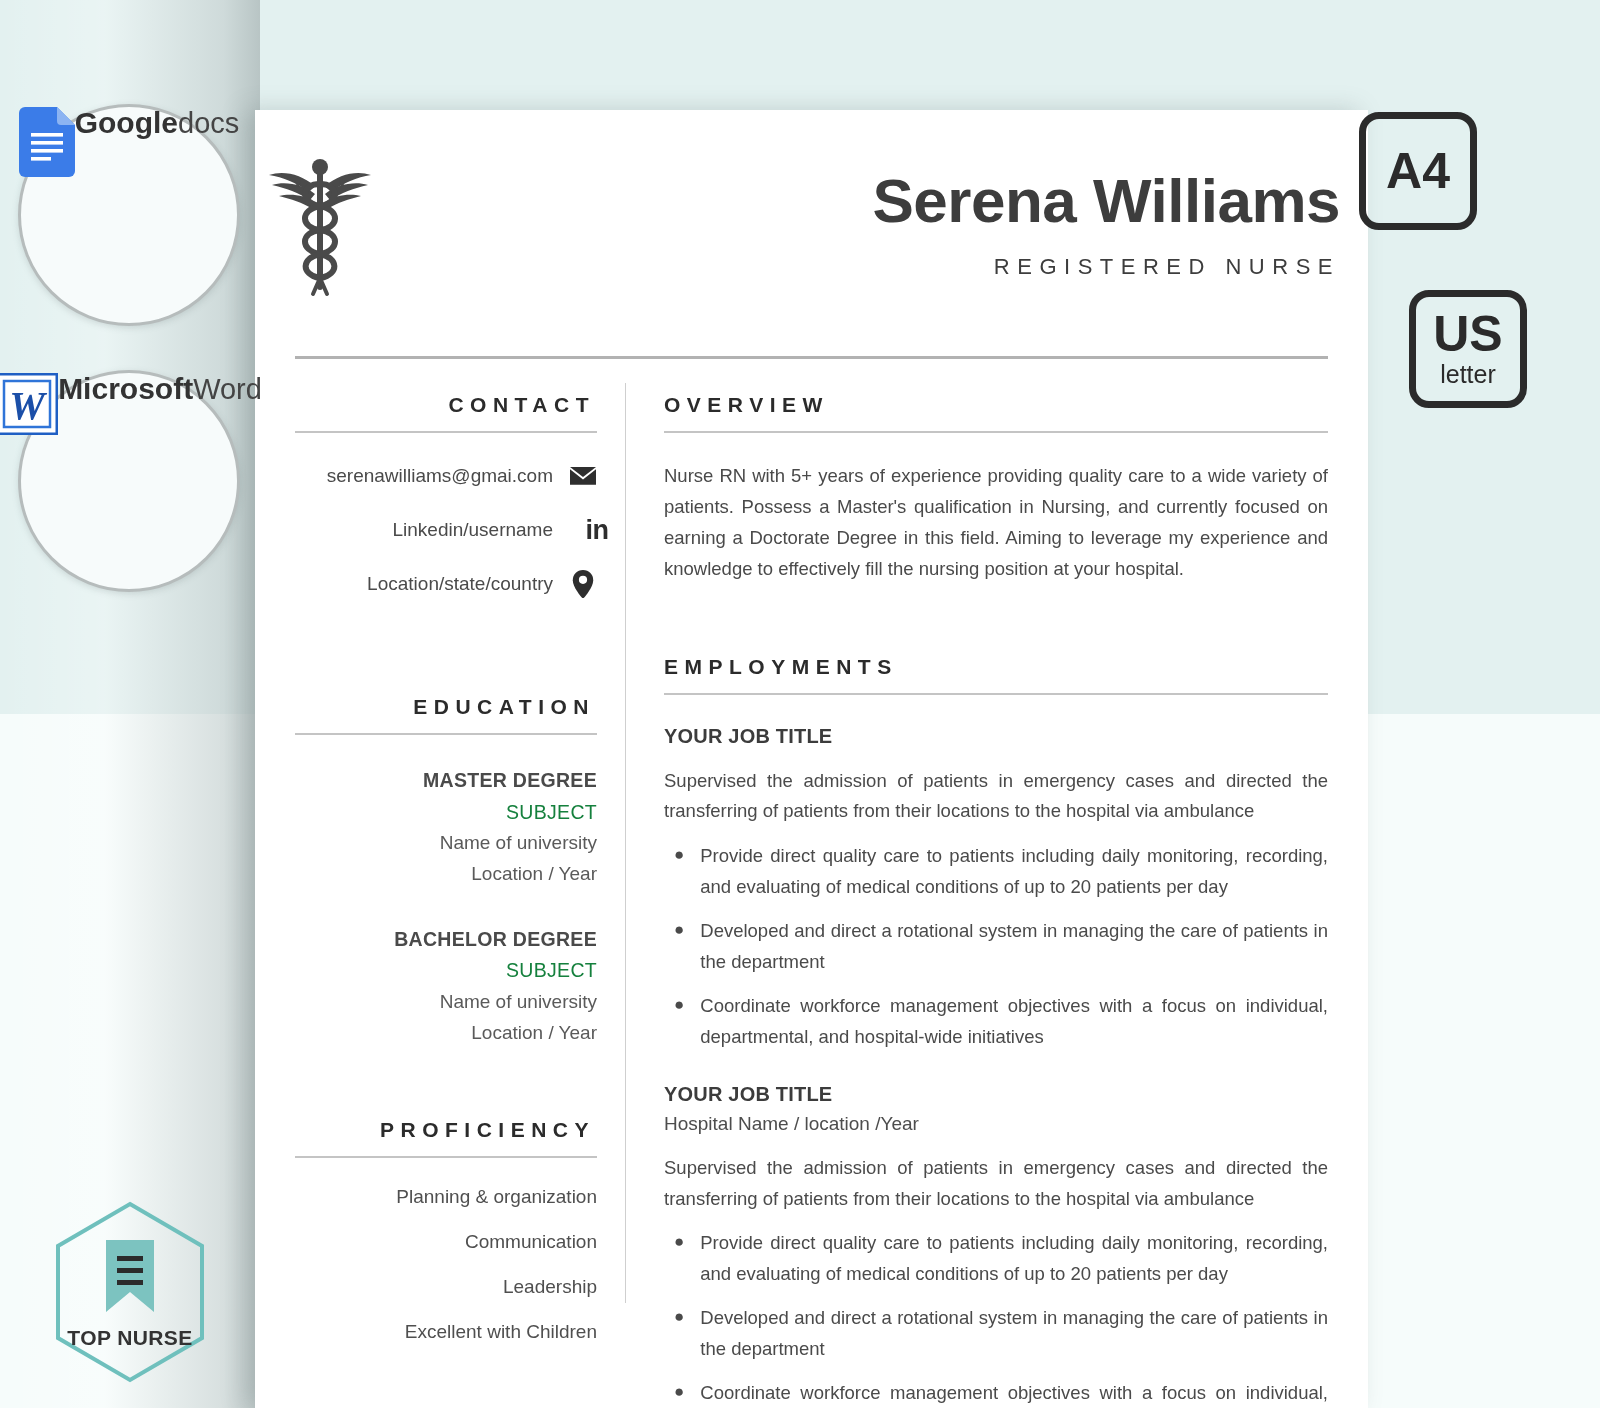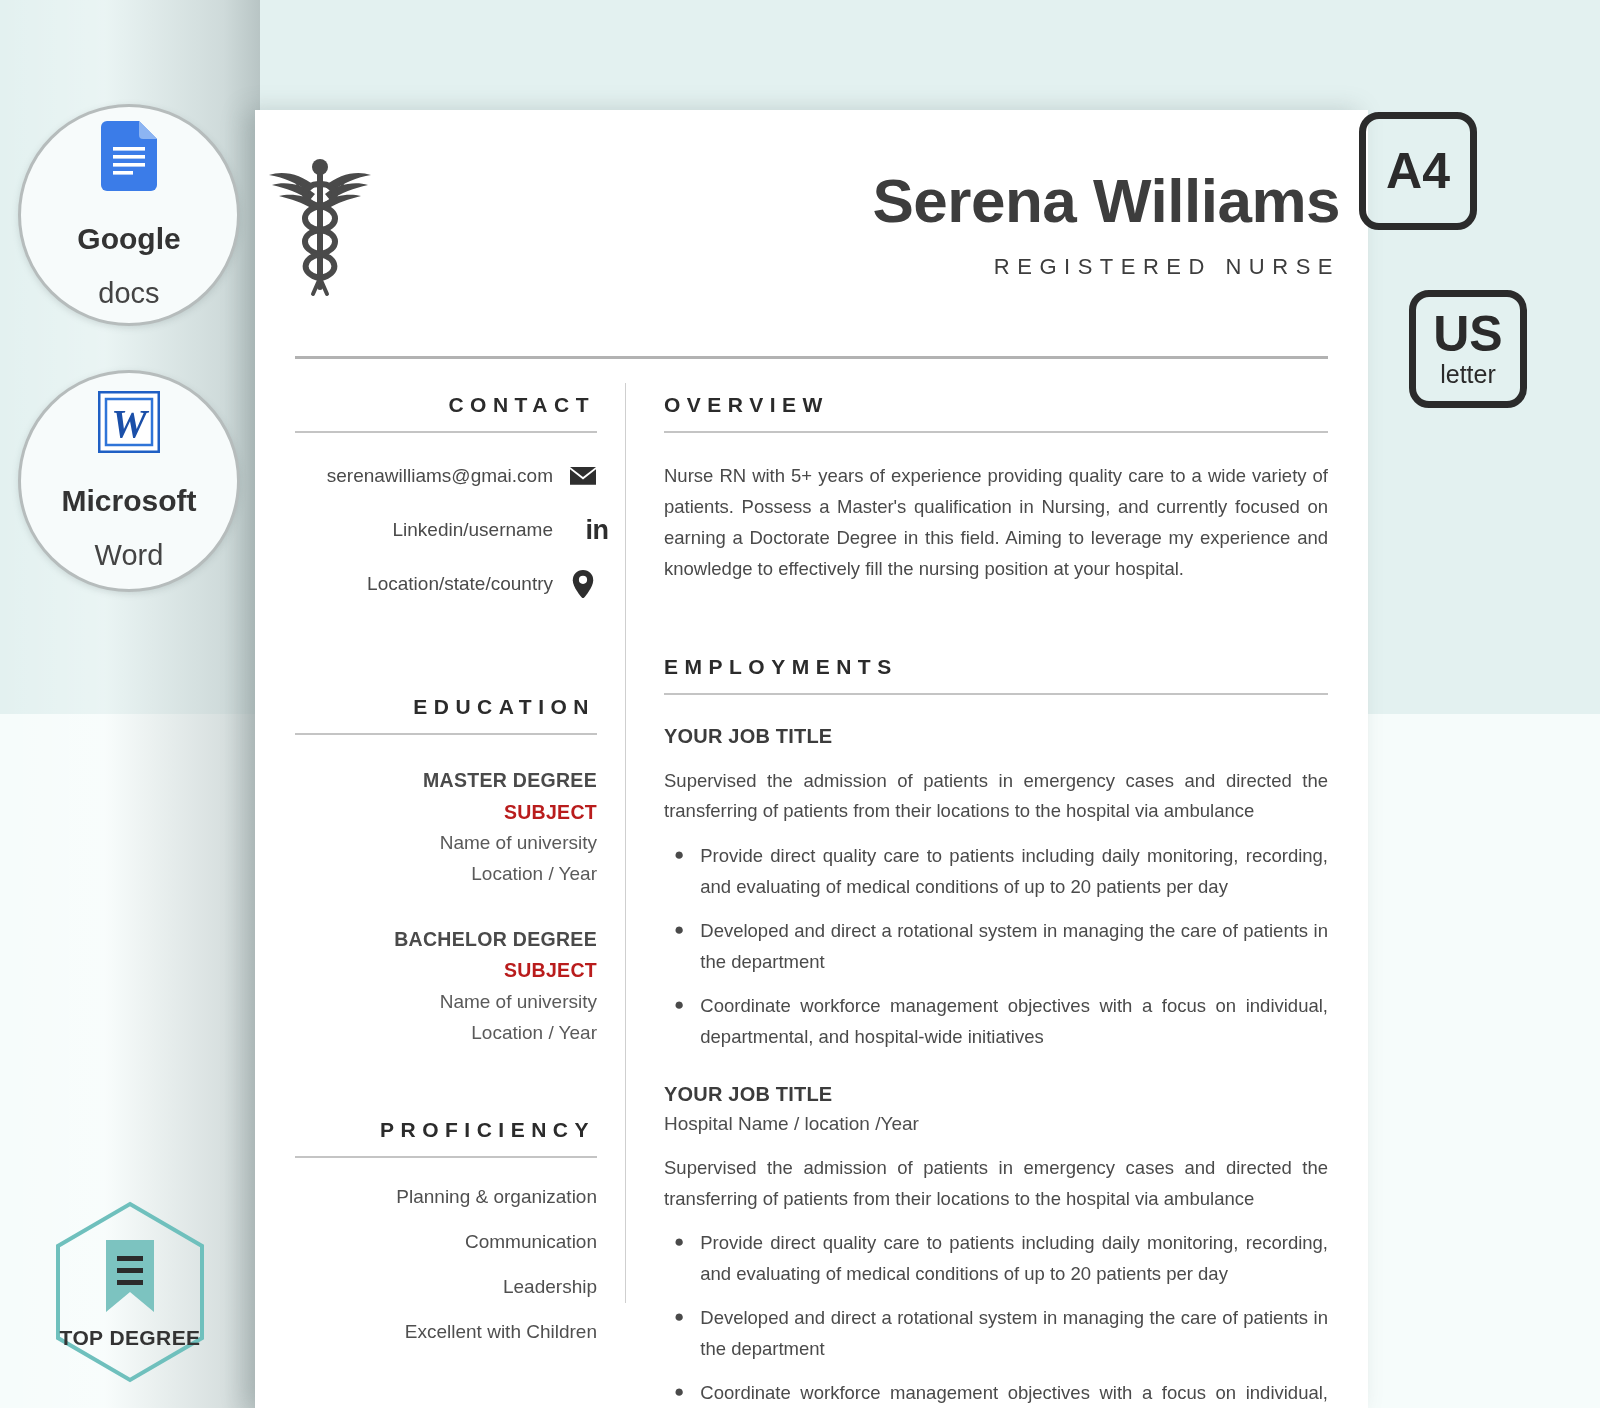--- a/index.html
+++ b/index.html
@@ -84,21 +84,21 @@
   .contact-ic svg { display:block; }
   .li-box {
     font-size:27px; font-weight:700; color:#2e2e2e;
     line-height:1; letter-spacing:-0.5px;margin-left:28px;
   }
 
   
   .edu-block { margin-top:30px; }
   .edu-block + .edu-block { margin-top:34px; }
   .edu-deg { font-size:19.5px; font-weight:700; color:#4a4a4a; letter-spacing:0.3px; line-height:1.62; }
-  .edu-sub { font-size:19.5px; font-weight:700; color:#b91c1c; letter-spacing:0.3px; line-height:1.62; }
+  .edu-sub { font-size:19.5px; font-weight:400; color:#15803d; letter-spacing:0.3px; line-height:1.62; }
   .edu-line { font-size:19px; color:#5a5a5a; line-height:1.62; }
 
   
   .prof-list { margin-top:28px; }
   .prof-item { font-size:19px; color:#4f4f4f; margin-bottom:23px; }
 
   .gap-lg { height:72px; }
   .gap-md { height:70px; }
 
   
@@ -119,24 +119,23 @@
   .bullets { margin-top:14px; }
   .bullet { display:flex; gap:16px; margin-bottom:13px; padding-left:10px; }
   .bullet-dot { flex:0 0 10px; font-size:17px; color:#4a4a4a; line-height:1.67; }
   .bullet-tx { flex:1; font-size:18.5px; color:#4a4a4a; line-height:1.67; text-align:justify; }
 
   
   .badge-circle {
     position:absolute;
     width:222px; height:222px; border-radius:50%;
     background:#f7fbfb; border:3px solid #b6bcbc;
-    display:flex; flex-direction:column;
-    align-items:center; justify-content:center;
+    display:flex; 
+    align-items:flex-start; justify-content:center;
     box-shadow:0 2px 6px rgba(120,135,135,0.25);
-    gap:22px;
   }
   #gdocs-badge { left:18px; top:104px; }
   #word-badge  { left:18px; top:370px; }
   .badge-name { font-size:30px; font-weight:700; color:#333; line-height:1.06; }
   .badge-sub  { font-size:29px; font-weight:400; color:#444; line-height:1.12; }
 
   .gdoc-icon { width:56px; height:70px; margin-bottom:10px; position:relative; }
   .word-icon { width:62px; height:62px; margin-bottom:10px; }
 
   
@@ -368,21 +367,21 @@
 <div id="top-resume-badge">
   <svg width="172" height="192" viewBox="0 0 172 192">
     <polygon points="86,8 158,50 158,142 86,184 14,142 14,50" fill="none" stroke="#6fc0bd" stroke-width="4"></polygon>
     <g>
       <path d="M62 44 h48 v72 l-24,-20 l-24,20 z" fill="#7cc3c0"></path>
       <rect x="73" y="60" width="26" height="5" fill="#2b2b2b"></rect>
       <rect x="73" y="72" width="26" height="5" fill="#2b2b2b"></rect>
       <rect x="73" y="84" width="26" height="5" fill="#2b2b2b"></rect>
     </g>
   </svg>
-  <div class="tr-label">TOP DEGREE</div>
+  <div class="tr-label">TOP NURSE</div>
 </div>
 
 <div class="fmt-badge" id="a4-badge">
   <div class="fmt-main">A4</div>
 </div>
 
 <div class="fmt-badge" id="us-badge">
   <div class="fmt-main">US</div>
   <div class="fmt-sub">letter</div>
 </div>

